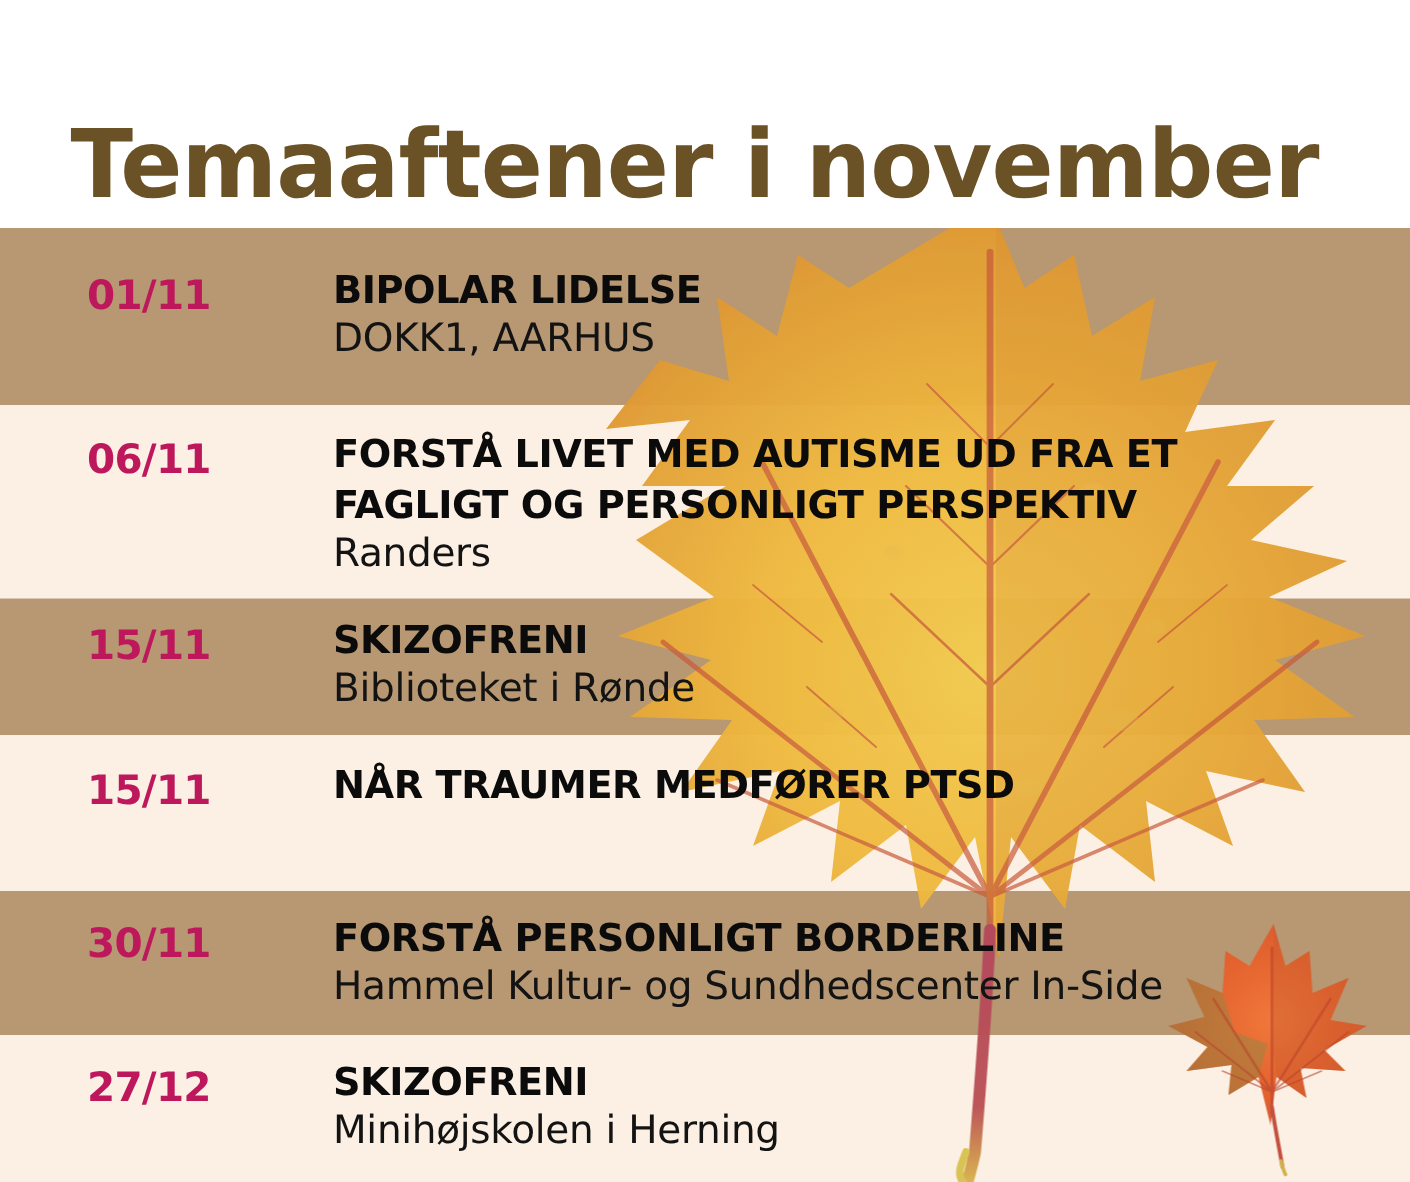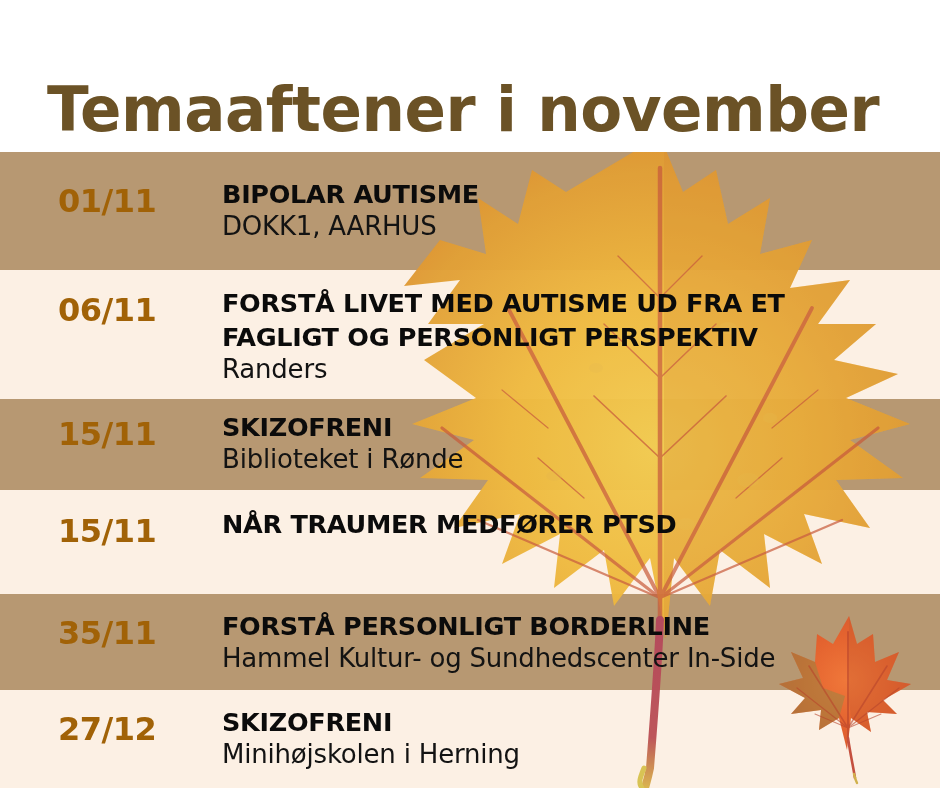--- a/index.html
+++ b/index.html
@@ -64,23 +64,23 @@
     color: #0b0b0b;
     pointer-events: none;
   }
   .row-text .inner { position: relative; width: 940px; height: 100%; }
   .date {
     position: absolute;
     left: 58px;
     width: 150px;
     font-family: "DejaVu Sans", sans-serif;
     font-weight: bold;
-    font-size: 32px;
+    font-size: 27px;
     letter-spacing: -0.5px;
-    color: #a16207;
+    color: #be185d;
     white-space: nowrap;
   }
   .evt {
     position: absolute;
     left: 222px;
     width: 700px;
   }
   .evt-title {
     font-family: "DejaVu Sans", sans-serif;
     font-weight: bold;
@@ -264,21 +264,21 @@
     </svg>
   </div>
 
   <div id="title-bar"></div>
   <h1 id="poster-title" style="z-index:7;">Temaaftener i november</h1>
 
   <div class="row-text" id="row-text-0">
     <div class="inner">
       <div class="date">01/11</div>
       <div class="evt">
-        <div class="evt-title">BIPOLAR AUTISME</div>
+        <div class="evt-title">BIPOLAR LIDELSE</div>
         <div class="evt-venue">DOKK1, AARHUS</div>
       </div>
     </div>
   </div>
 
   <div class="row-text" id="row-text-1">
     <div class="inner">
       <div class="date">06/11</div>
       <div class="evt">
         <div class="evt-title two-line">FORSTÅ LIVET MED AUTISME UD FRA ET FAGLIGT OG PERSONLIGT PERSPEKTIV</div>
@@ -301,21 +301,21 @@
     <div class="inner">
       <div class="date">15/11</div>
       <div class="evt">
         <div class="evt-title">NÅR TRAUMER MEDFØRER PTSD</div>
       </div>
     </div>
   </div>
 
   <div class="row-text" id="row-text-4">
     <div class="inner">
-      <div class="date">35/11</div>
+      <div class="date">30/11</div>
       <div class="evt">
         <div class="evt-title">FORSTÅ PERSONLIGT BORDERLINE</div>
         <div class="evt-venue">Hammel Kultur- og Sundhedscenter In-Side</div>
       </div>
     </div>
   </div>
 
   <div class="row-text" id="row-text-5">
     <div class="inner">
       <div class="date">27/12</div>

